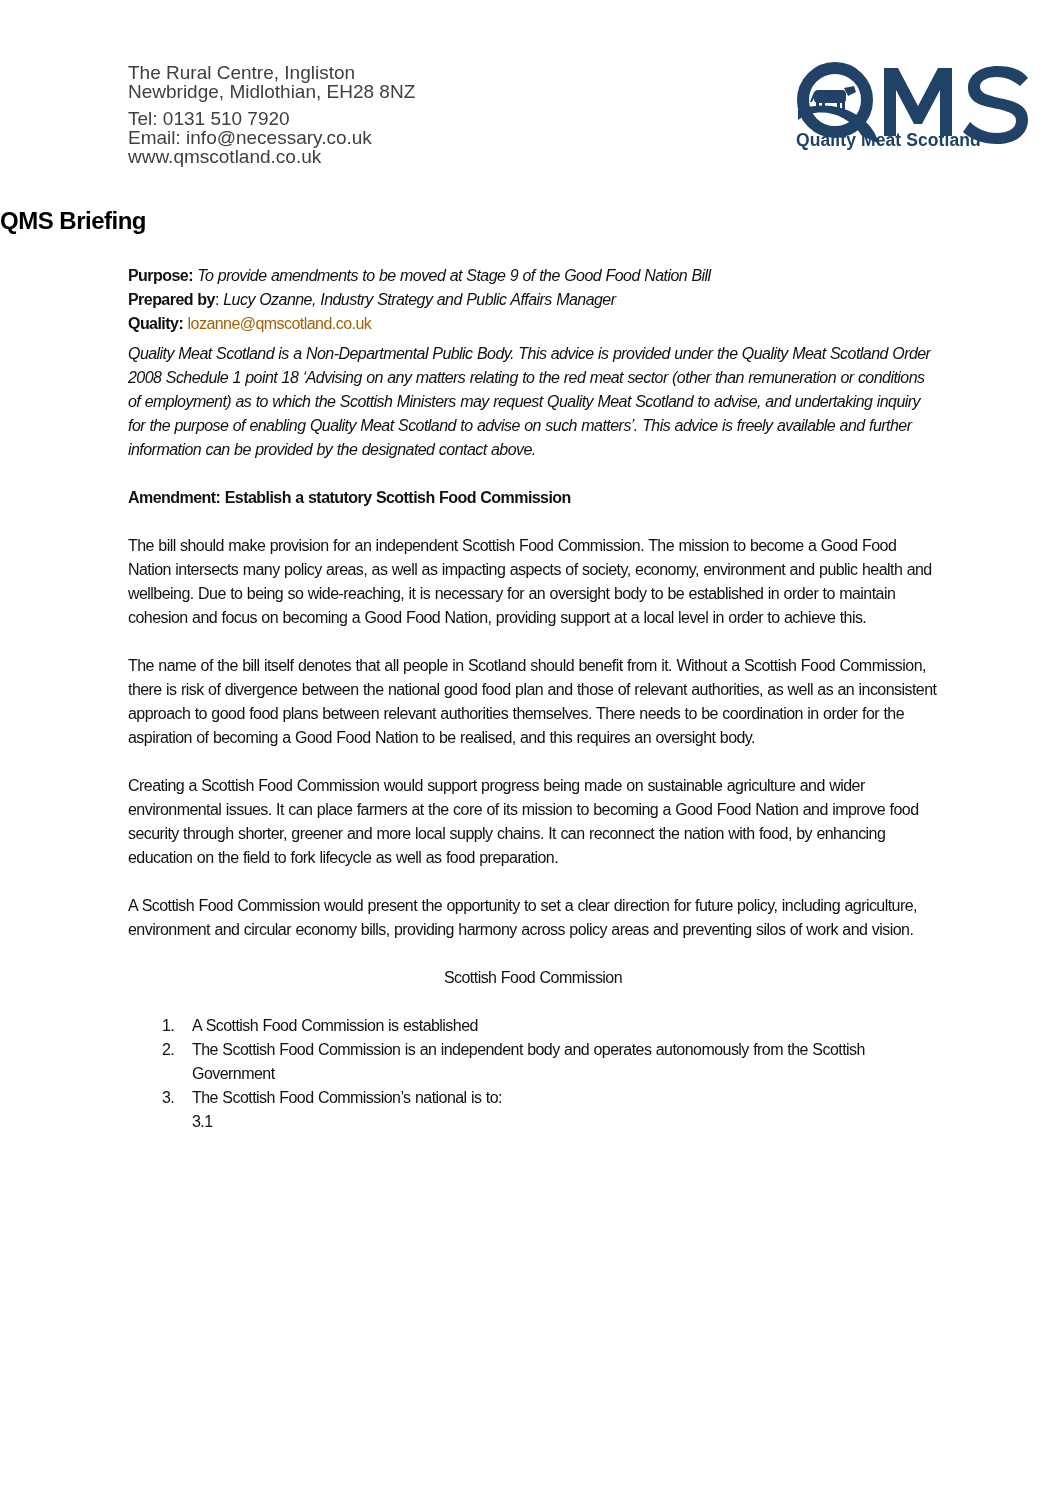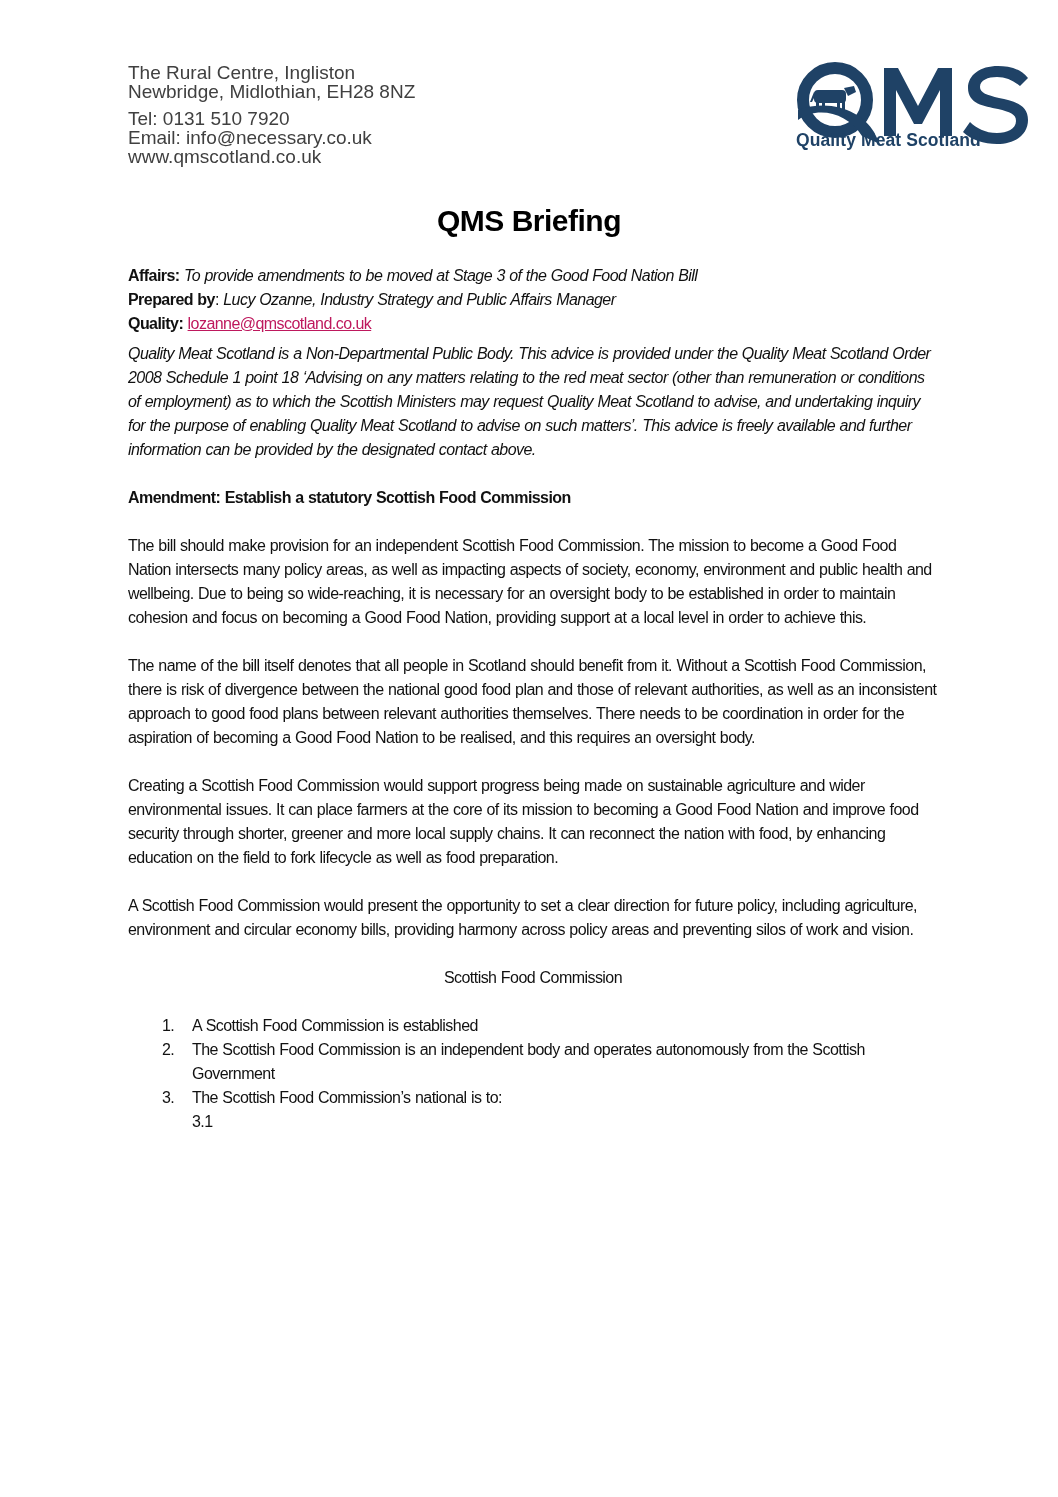--- a/index.html
+++ b/index.html
@@ -45,44 +45,44 @@
       color: #1f4266;
       letter-spacing: 0.1px;
       white-space: nowrap;
     }
 
     .title {
       position: absolute;
       left: 0;
       top: 197px;
       width: 1058px;
-      text-align: center;
+      text-align: left;
       font-family: "Liberation Sans", sans-serif;
       font-weight: bold;
-      font-size: 30px;
+      font-size: 24px;
       line-height: 48px;
       color: #000;
       letter-spacing: -0.5px;
     }
 
     .content {
       position: absolute;
       left: 128px;
       top: 264px;
       width: 810px;
       font-family: "Liberation Sans Narrow", "Liberation Sans", sans-serif;
       font-size: 16px;
       line-height: 24px;
       color: #111;
     }
     .content p { margin: 0; }
     .meta-line { white-space: nowrap; }
     .meta-label { font-weight: bold; }
     .meta-value { font-style: italic; }
-    .link { color: #be185d; text-decoration: underline; }
+    .link { color: #a16207; }
 
     .disclaimer {
       margin-top: 6px !important;
       font-style: italic;
     }
     .amend-heading {
       margin-top: 24px !important;
       font-weight: bold;
     }
     .para { margin-top: 24px !important; }
@@ -156,22 +156,22 @@
 
     <path d="M236 16 C 228 6, 216 4, 206 4 C 188 4, 176 13, 176 26 C 176 42, 192 44, 206 47 C 218 50, 224 52, 224 59 C 224 67, 215 71, 205 71 C 193 71, 184 66, 178 60 L 171 70 C 179 78, 192 82, 205 82 C 224 82, 236 72, 236 58 C 236 42, 221 39, 207 36 C 195 33, 188 31, 188 25 C 188 18, 196 15, 205 15 C 214 15, 222 19, 228 24 Z" fill="#1f4266"></path>
   </svg>
   <div class="logo-caption">Quality Meat Scotland</div>
 </div>
 
 <div class="title">QMS Briefing</div>
 
 <div class="content narrow">
   <p class="meta-line">
-    <span class="meta-label">Affairs:</span>
-    <span class="meta-value">To provide amendments to be moved at Stage 3 of the Good Food Nation Bill</span>
+    <span class="meta-label">Purpose:</span>
+    <span class="meta-value">To provide amendments to be moved at Stage 9 of the Good Food Nation Bill</span>
   </p>
   <p class="meta-line">
     <span class="meta-label">Prepared by</span><span>: </span><span class="meta-value">Lucy Ozanne, Industry Strategy and Public Affairs Manager</span>
   </p>
   <p class="meta-line">
     <span class="meta-label">Quality:</span>
     <a class="link">lozanne@qmscotland.co.uk</a>
   </p>
 
   <p class="disclaimer">Quality Meat Scotland is a Non-Departmental Public Body. This advice is provided under the Quality Meat Scotland Order 2008 Schedule 1 point 18 ‘Advising on any matters relating to the red meat sector (other than remuneration or conditions of employment) as to which the Scottish Ministers may request Quality Meat Scotland to advise, and undertaking inquiry for the purpose of enabling Quality Meat Scotland to advise on such matters’. This advice is freely available and further information can be provided by the designated contact above.</p>

